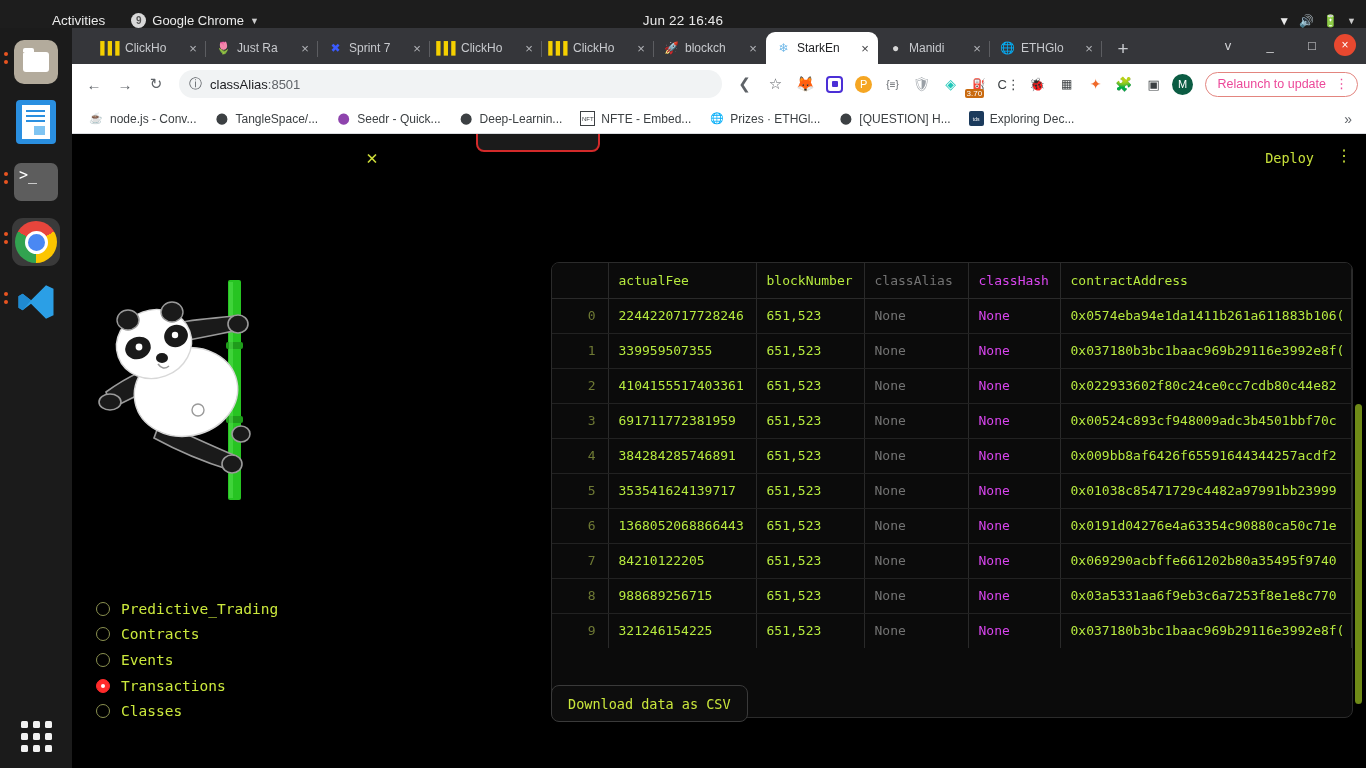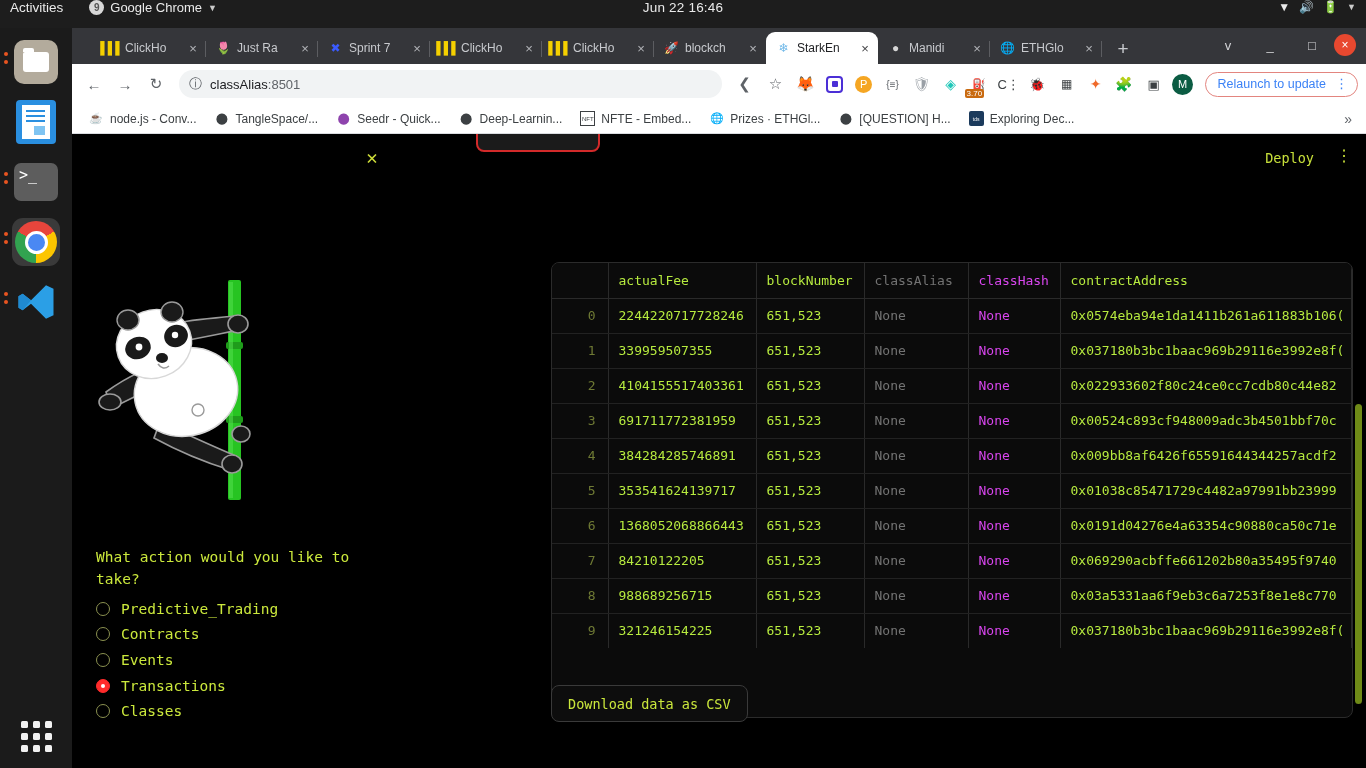--- a/index.html
+++ b/index.html
@@ -6,22 +6,22 @@
   html, body {
     width: 1366px; height: 768px;
     overflow: hidden;
     background: #000;
     font-family: "Liberation Sans", sans-serif;
   }
   
   #gnome-topbar {
     position: absolute; top: 0; left: 0; width: 1366px; height: 28px;
     background: #1d1d1d; color: #eaeaea;
-    display: flex; align-items: flex-start;
-    font-size: 13px; z-index: 50;
+    display: flex; align-items: flex-end;
+    font-size: 13px; z-index: 50; padding-left: 42px;
   }
   #gnome-topbar .activities { padding: 0 12px 0 10px; font-size: 13.5px; }
   #gnome-topbar .appmenu { display: flex; align-items: center; gap: 6px; margin-left: 14px; }
   .chrome-dot {
     width: 15px; height: 15px; border-radius: 50%;
     background: #d8d8d8; color: #555; font-size: 10px; font-weight: bold;
     display: flex; align-items: center; justify-content: center;
   }
   .caret-tiny { font-size: 9px; opacity: .85; }
   #gnome-clock {
@@ -107,21 +107,21 @@
   #toolbar { height: 40px; background: #fff; display: flex; align-items: center; padding: 0 8px; gap: 3px; }
   .tb-ico { width: 28px; height: 28px; display: flex; align-items: center; justify-content: center;
             color: #5f6368; font-size: 15px; flex: none; }
   #omnibox { flex: 1; height: 28px; background: #f1f3f4; border-radius: 14px; display: flex;
              align-items: center; padding: 0 10px; gap: 8px; margin: 0 6px; }
   #omnibox .url { font-size: 13px; color: #202124; }
   #omnibox .url b { font-weight: normal; color: #5f6368; }
   #omnibox .url .host { color: #202124; }
   .ext-ico { width: 26px; height: 26px; display:flex; align-items:center; justify-content:center;
              flex: none; position: relative; }
-  #relaunch { border: 1px solid #e3857f; color: #3b82f6; border-radius: 14px; height: 25px;
+  #relaunch { border: 1px solid #e3857f; color: #ec4899; border-radius: 14px; height: 25px;
               display: flex; align-items: center; gap: 9px; padding: 0 9px 0 12px; font-size: 12.5px;
               flex: none; margin-left: 6px; }
   
   #bookmarks { height: 30px; background: #fff; display: flex; align-items: center;
                padding: 0 10px; gap: 4px; border-bottom: 1px solid #dadce0; }
   .bm { display: flex; align-items: center; gap: 6px; padding: 3px 7px; font-size: 12px;
         color: #3c4043; border-radius: 4px; white-space: nowrap; flex: none; }
   .bm .bi { width: 15px; height: 15px; display:flex;align-items:center;justify-content:center;
             font-size: 11px; flex: none; }
   #bm-overflow { margin-left: auto; color: #5f6368; font-size: 14px; padding-right: 4px; }
@@ -405,21 +405,20 @@
         <ellipse cx="30" cy="46" rx="11" ry="10" fill="#1a1a1a" stroke="#9a9a9a" stroke-width="1.4"></ellipse>
         <ellipse cx="74" cy="38" rx="11" ry="10" fill="#1a1a1a" stroke="#9a9a9a" stroke-width="1.4"></ellipse>
         <ellipse cx="40" cy="74" rx="13" ry="11" fill="#1a1a1a" transform="rotate(-22 40 74)"></ellipse>
         <ellipse cx="78" cy="62" rx="12" ry="11" fill="#1a1a1a" transform="rotate(-22 78 62)"></ellipse>
         <circle cx="41" cy="73" r="3.4" fill="#ffffff"></circle>
         <circle cx="77" cy="61" r="3.2" fill="#ffffff"></circle>
         <ellipse cx="64" cy="84" rx="6" ry="5" fill="#1a1a1a"></ellipse>
         <path d="M60 90 q5 7 11 2" fill="none" stroke="#9a9a9a" stroke-width="1.5"></path>
       </svg>
 
-      <div id="sb-question">What action would you like to take?</div>
 
       <div id="radio-group">
         <div class="radio-row">
           <span class="radio-mark"></span>
           <span class="radio-label">Predictive_Trading</span>
         </div>
         <div class="radio-row">
           <span class="radio-mark"></span>
           <span class="radio-label">Contracts</span>
         </div>

